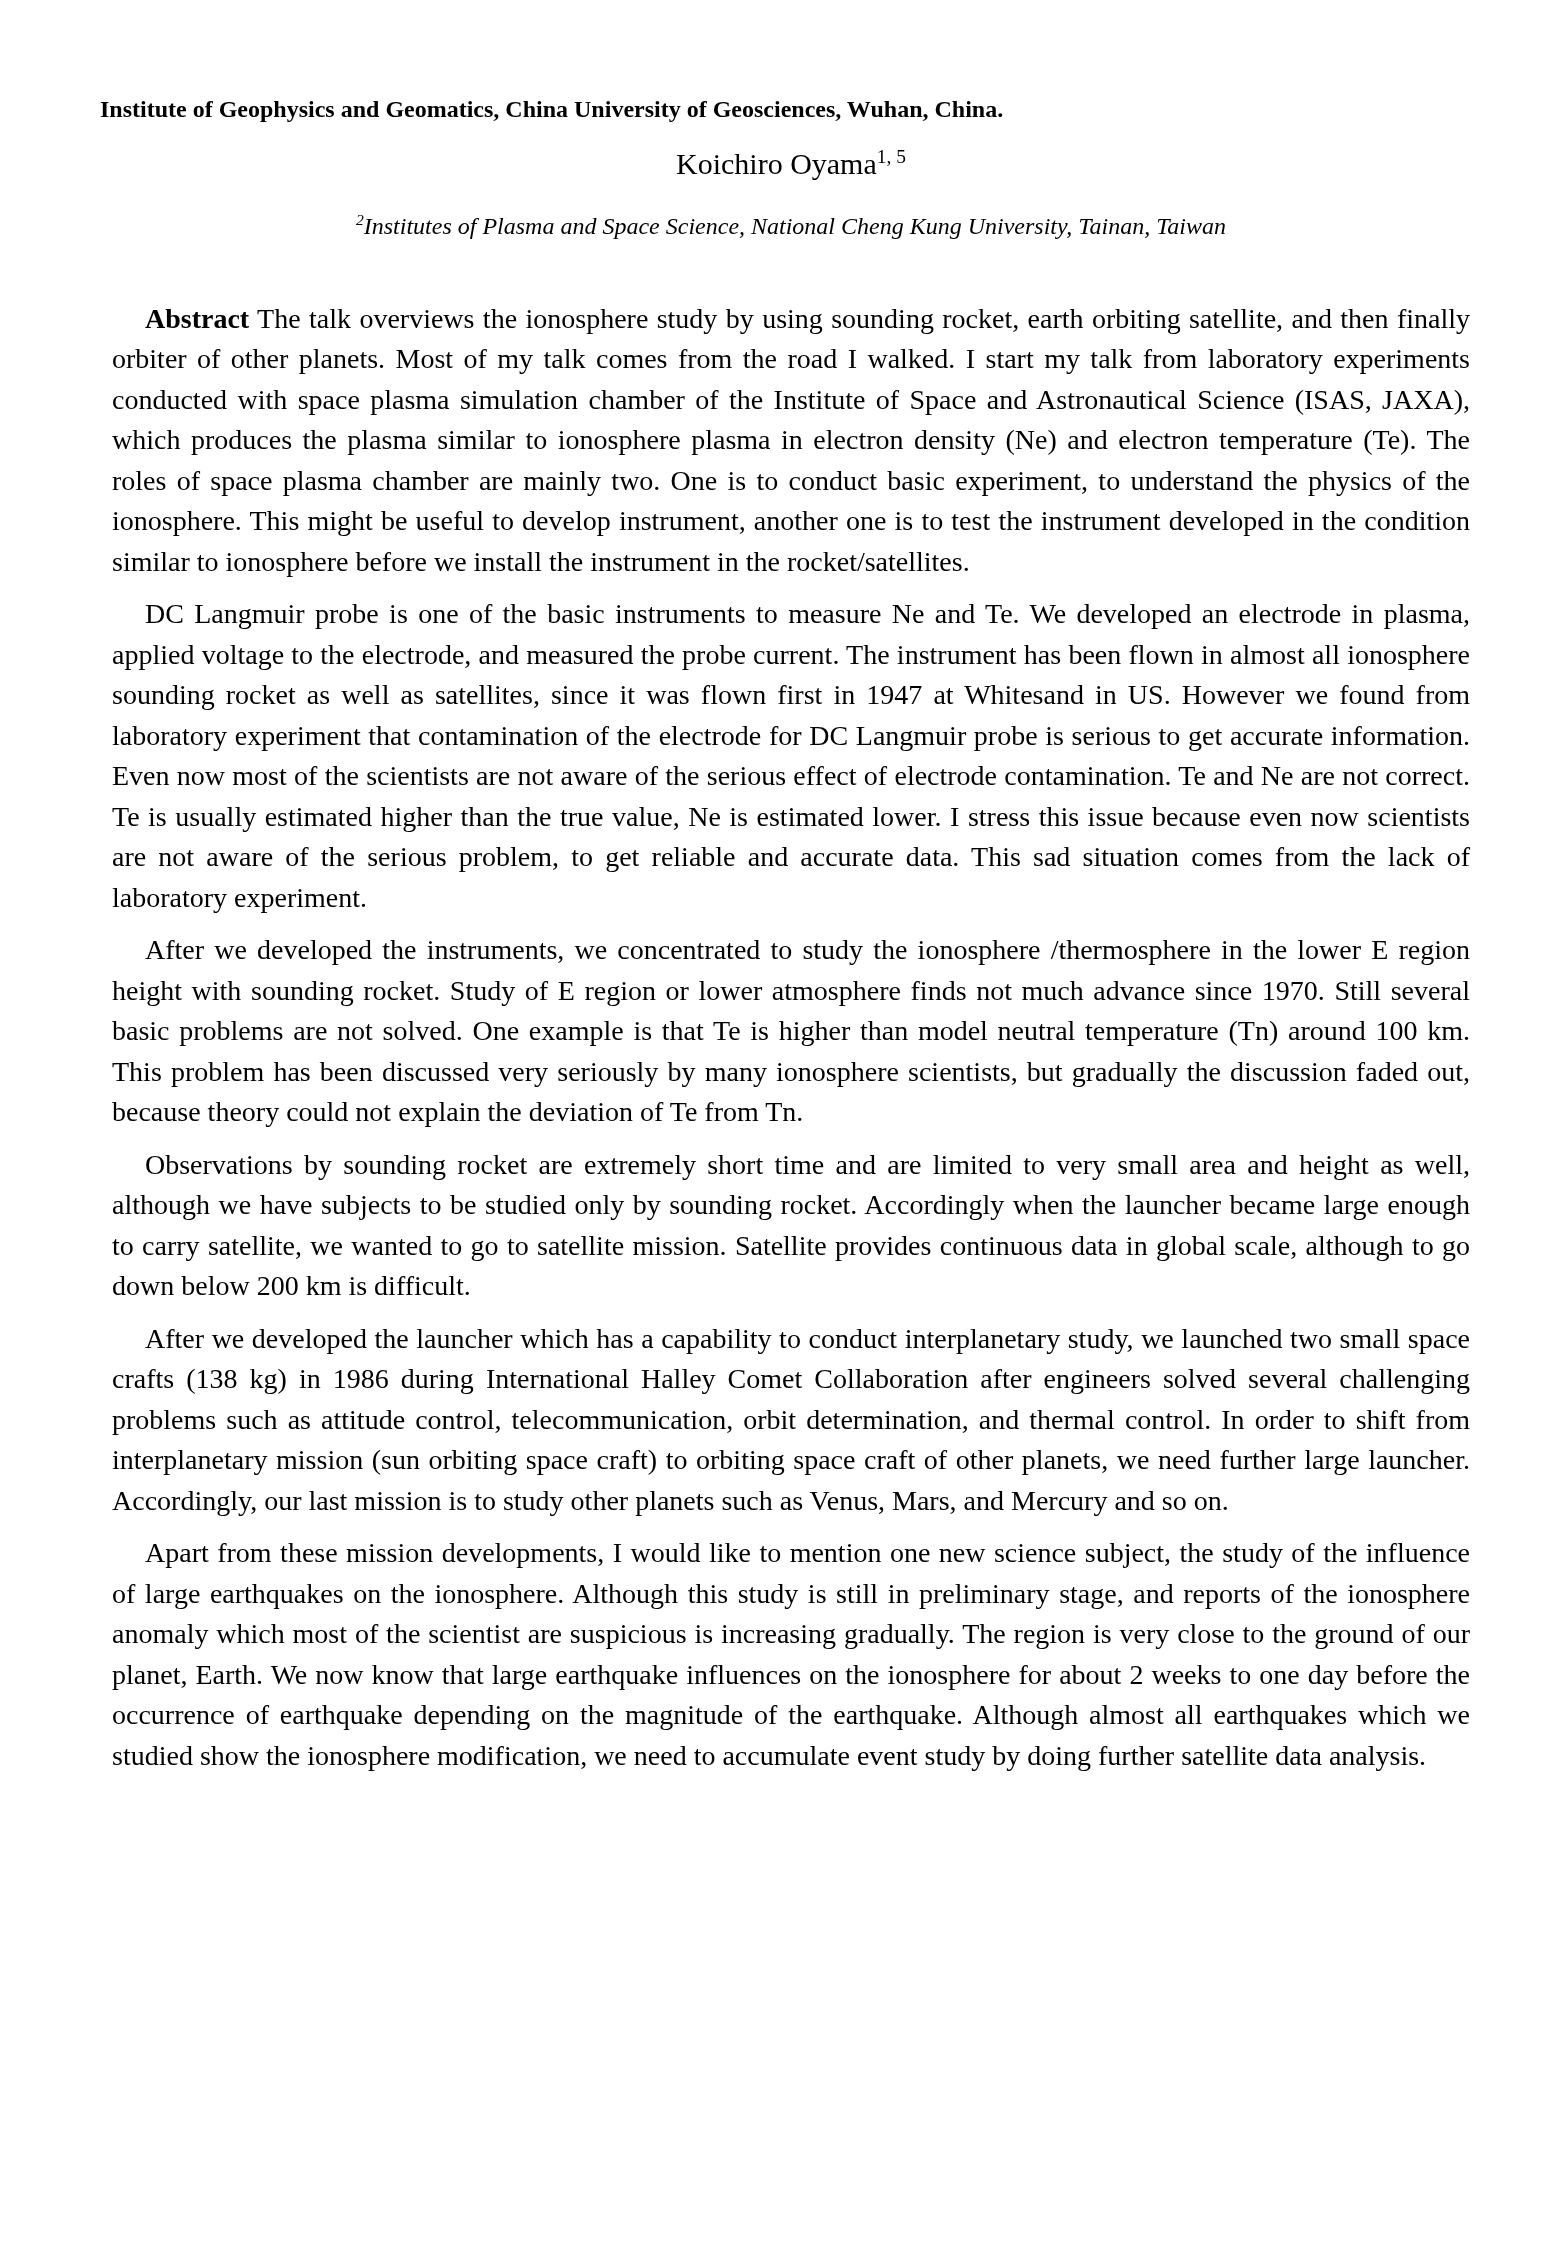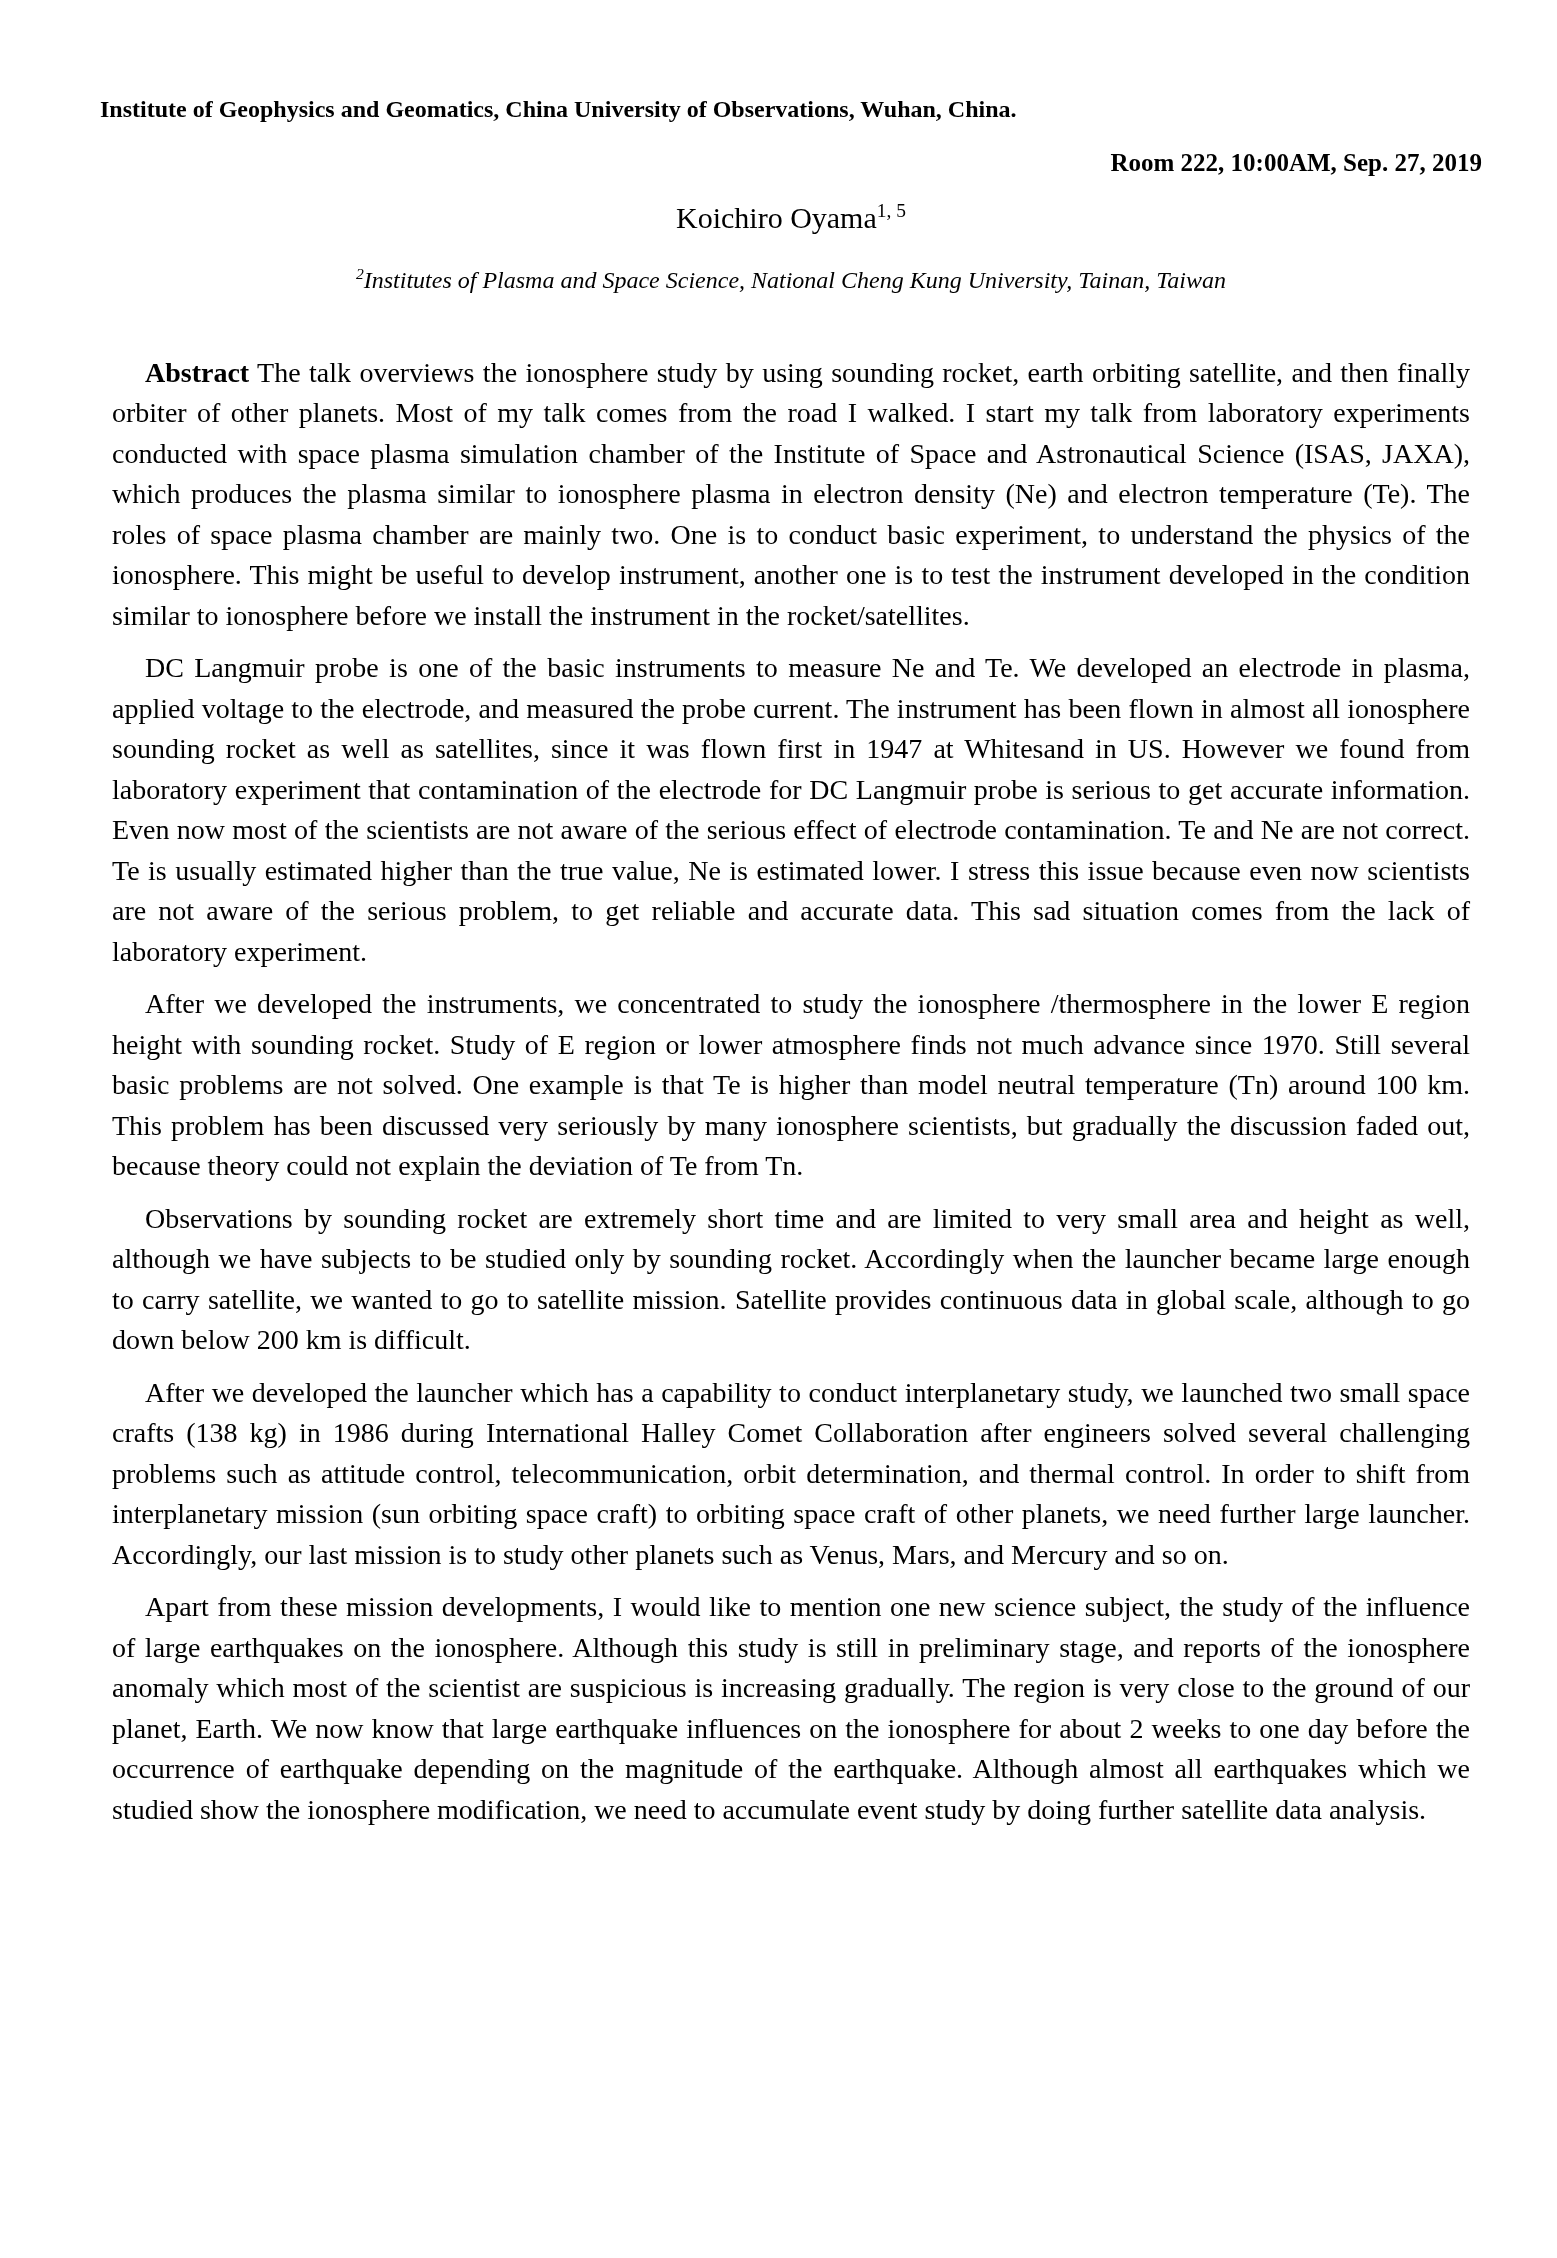--- a/index.html
+++ b/index.html
@@ -78,23 +78,22 @@
   }
   .abstract-label {
     font-weight: bold;
   }
 </style>
 </head>
 <body>
 
 <div class="page">
 
-  <div class="institute">Institute of Geophysics and Geomatics, China University of Observations, Wuhan, China.</div>
+  <div class="institute">Institute of Geophysics and Geomatics, China University of Geosciences, Wuhan, China.</div>
 
-  <div class="room-date">Room 222, 10:00AM, Sep. 27, 2019</div>
 
 
   <div class="author"><span>Koichiro Oyama</span><sup>1, 5</sup></div>
 
 
   <div class="affiliation affiliation-2"><sup>2</sup><span>Institutes of Plasma and Space Science, National Cheng Kung University, Tainan, Taiwan</span></div>
 
   <div class="abstract">
 
     <p class="para"><span class="abstract-label">Abstract</span> <span>The talk overviews the ionosphere study by using sounding rocket, earth orbiting satellite, and then finally orbiter of other planets. Most of my talk comes from the road I walked. I start my talk from laboratory experiments conducted with space plasma simulation chamber of the Institute of Space and Astronautical Science (ISAS, JAXA), which produces the plasma similar to ionosphere plasma in electron density (Ne) and electron temperature (Te). The roles of space plasma chamber are mainly two. One is to conduct basic experiment, to understand the physics of the ionosphere. This might be useful to develop instrument, another one is to test the instrument developed in the condition similar to ionosphere before we install the instrument in the rocket/satellites.</span></p>

